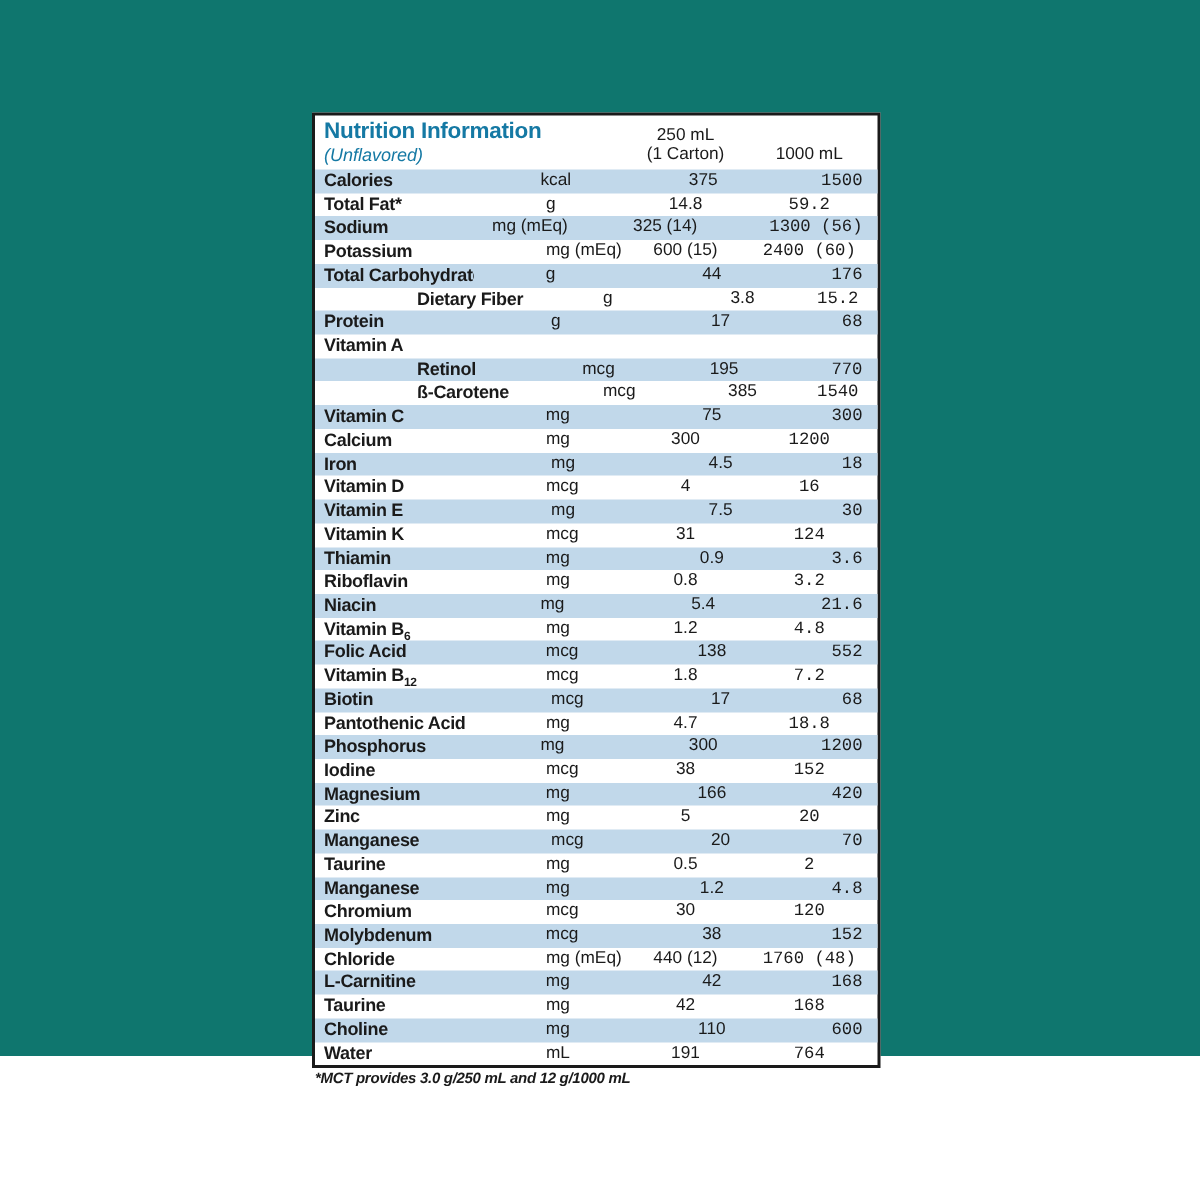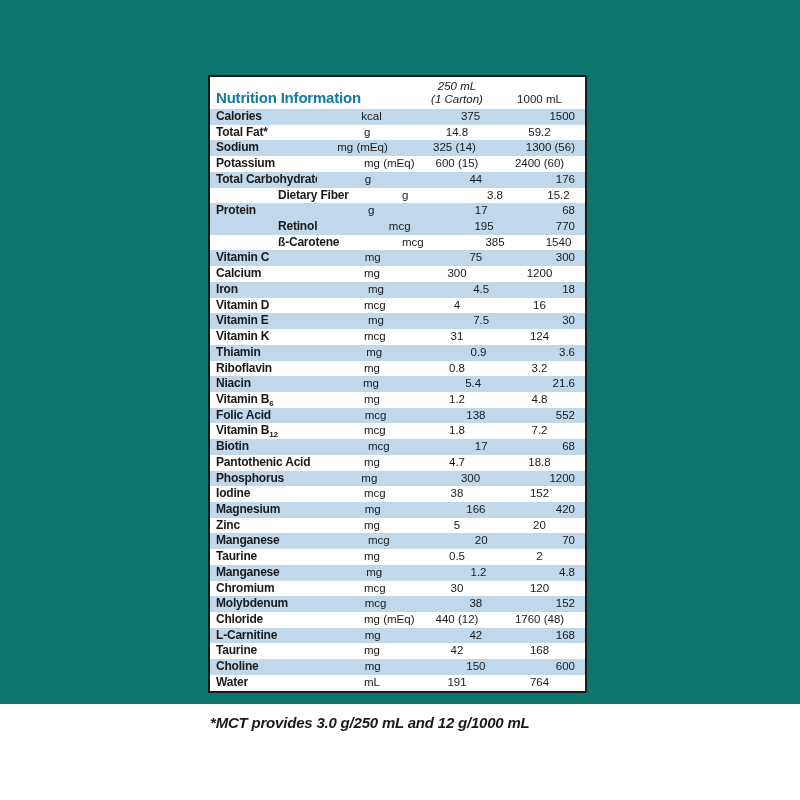--- a/index.html
+++ b/index.html
@@ -31,21 +31,21 @@
   }
   .subtitle {
     font-size: 12px; font-style: italic;
     color: var(--accent, #1579a4);
     line-height: 14px;
   }
   .col-head {
     font-size: 11.5px; line-height: 13px;
     text-align: center; white-space: nowrap;
   }
-  .col-head.v1 { width: 94px; font-style: italic; }
+  .col-head.v1 { width: 94px; }
   .col-head.v2 { flex: 1 1 auto; padding-right: 10px; }
 
   
   .tbody { width: 100%; }
   .row {
     display: flex;
     height: 15.72px;
     line-height: 15.72px;
     font-size: 11.5px;
     white-space: nowrap;
@@ -54,43 +54,44 @@
   .c-name {
     width: 154px; padding-left: 6px;
     font-weight: bold; font-size: 12px;
     letter-spacing: -0.2px;
     overflow: hidden;
   }
   .c-name.indent { padding-left: 30px; margin-left: 38px; }
   .c-name sub { font-size: 8px; line-height: 0; }
   .c-unit { width: 46px; text-align: left; }
   .c-v1 { width: 94px; text-align: center; }
-  .c-v2 { flex: 1 1 auto; text-align: center; padding-right: 10px; }
+  .c-v2 { flex: 1 1 auto; text-align: center; padding-right: 10px; font-family: Liberation Mono, monospace; }
 
   
   .footnote {
     position: absolute;
     left: 210px; top: 714px;
-    font-size: 15px;
+    font-size: 10px;
     font-weight: bold;
     font-style: italic;
     letter-spacing: -0.2px;
     color: var(--ink, #1a1a1a);
   }
 </style>
 </head>
 <body>
 
 <div class="sheet">
 
   <div class="nutri-table">
 
     <div class="thead">
       <div class="title-block">
         <div class="title">Nutrition Information</div>
+        <div class="subtitle">(Unflavored)</div>
       </div>
       <div class="col-head v1">
         <div>250 mL</div>
         <div>(1 Carton)</div>
       </div>
       <div class="col-head v2">
         <div>&nbsp;</div>
         <div>1000 mL</div>
       </div>
     </div>
@@ -131,20 +132,26 @@
           <div class="c-unit">g</div>
           <div class="c-v1">3.8</div>
           <div class="c-v2">15.2</div>
         </div>
         <div class="row blue">
           <div class="c-name">Protein</div>
           <div class="c-unit">g</div>
           <div class="c-v1">17</div>
           <div class="c-v2">68</div>
         </div>
+        <div class="row white">
+          <div class="c-name">Vitamin A</div>
+          <div class="c-unit"></div>
+          <div class="c-v1"></div>
+          <div class="c-v2"></div>
+        </div>
         <div class="row blue">
           <div class="c-name indent">Retinol</div>
           <div class="c-unit">mcg</div>
           <div class="c-v1">195</div>
           <div class="c-v2">770</div>
         </div>
         <div class="row white">
           <div class="c-name indent">ß-Carotene</div>
           <div class="c-unit">mcg</div>
           <div class="c-v1">385</div>
@@ -302,21 +309,21 @@
         </div>
         <div class="row white">
           <div class="c-name">Taurine</div>
           <div class="c-unit">mg</div>
           <div class="c-v1">42</div>
           <div class="c-v2">168</div>
         </div>
         <div class="row blue">
           <div class="c-name">Choline</div>
           <div class="c-unit">mg</div>
-          <div class="c-v1">150</div>
+          <div class="c-v1">110</div>
           <div class="c-v2">600</div>
         </div>
         <div class="row white">
           <div class="c-name">Water</div>
           <div class="c-unit">mL</div>
           <div class="c-v1">191</div>
           <div class="c-v2">764</div>
         </div>
       </div>
 

